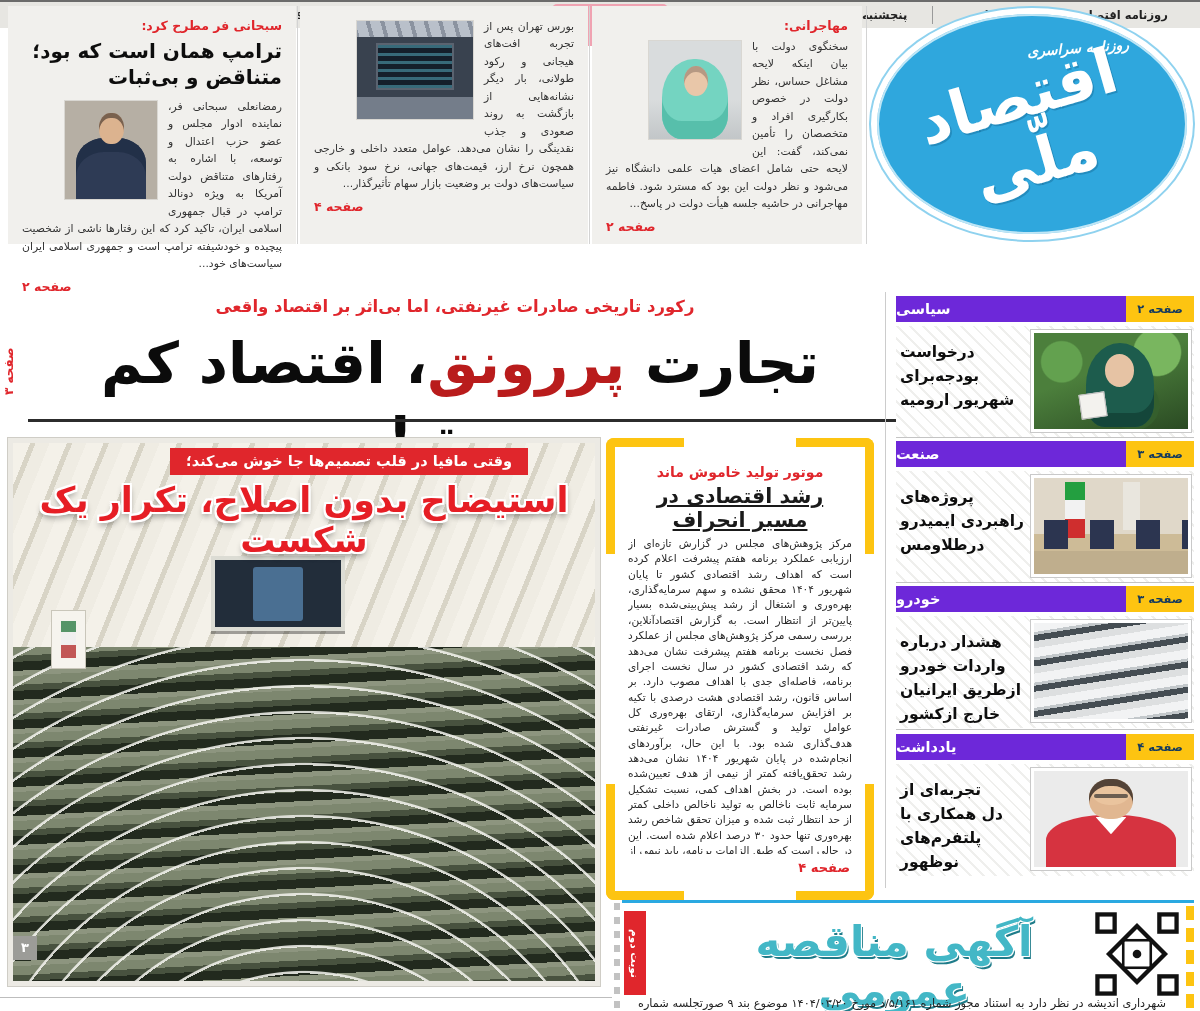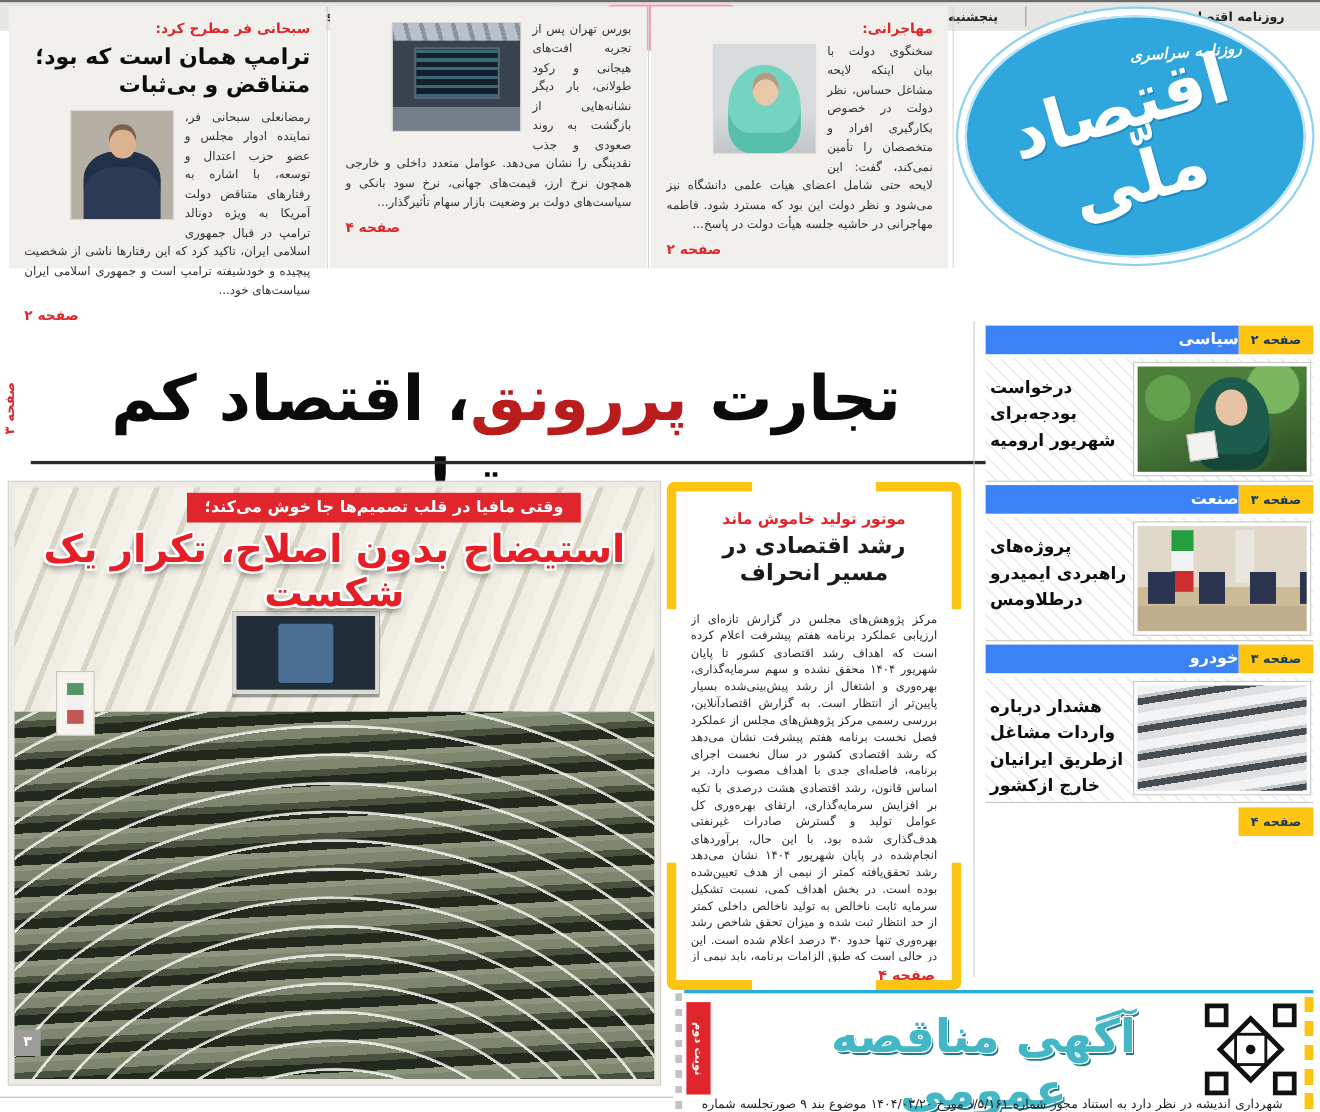--- a/index.html
+++ b/index.html
@@ -130,33 +130,33 @@
   .story-underline { left:0; top:997px; width:612px; height:1px; background:#bdbdbd; }
 
   
   .analysis { left:606px; top:438px; width:268px; height:462px; }
   .corner { position:absolute; width:78px; height:116px; border:0 solid #fdc411; }
   .c-tl { left:0; top:0;      border-top-width:9px; border-left-width:9px;  border-radius:8px 0 0 0; }
   .c-tr { right:0; top:0;     border-top-width:9px; border-right-width:9px; border-radius:0 8px 0 0; }
   .c-bl { left:0; bottom:0;   border-bottom-width:9px; border-left-width:9px; border-radius:0 0 0 8px; }
   .c-br { right:0; bottom:0;  border-bottom-width:9px; border-right-width:9px; border-radius:0 0 8px 0; }
   .an-kicker { margin:26px 20px 4px; text-align:center; color:#e0262c; font-weight:bold; font-size:14px; }
-  .an-head { margin:0 20px 24px; text-align:center; font-weight:bold; font-size:20.5px; letter-spacing:-0.5px; }
+  .an-head { margin:0 20px 4px; text-align:center; font-weight:bold; font-size:20.5px; letter-spacing:-0.5px;text-decoration:underline; }
   .an-body { margin:0 22px; height:318px; overflow:hidden;
      font-size:10.6px; line-height:1.45; text-align:justify; color:#2a2a2a; }
   .an-page { margin:6px 24px 0; text-align:right; color:#e0262c; font-weight:bold; font-size:13px; }
 
   
   .side-sec { position:absolute; left:896px; width:298px; }
   .s1 { top:296px; } .s2 { top:441px; } .s3 { top:586px; } .s4 { top:734px; }
   .side-head { display:flex; height:26px; }
   .side-page { width:68px; background:#fdc411; color:#143a5e; font-weight:bold;
      font-size:11.5px; text-align:center; line-height:26px; }
-  .side-label { flex:1; background:#3b82f6; color:#fff; font-weight:bold;
-     font-size:14.5px; text-align:right; line-height:26px;padding-left:32px; }
+  .side-label { flex:1; background:#6d28d9; color:#fff; font-weight:bold;
+     font-size:14.5px; text-align:left; line-height:26px; }
   .side-body { position:relative; height:112px; margin-top:4px;
      background:repeating-linear-gradient(45deg,#fff 0 7px,#efefed 7px 9px); }
   .side-photo { position:absolute; left:135px; top:4px; width:160px; height:102px;
      border:3px solid #fff; outline:1px solid #c9c9c9; }
   .side-title { position:absolute; right:166px; left:4px; top:14px;
      font-weight:bold; font-size:15.5px; line-height:1.55; text-align:left;
      white-space:pre-line; color:#0e0e0e; }
   .side-div { position:absolute; left:896px; width:298px; height:1px; background:#c4c4c4; }
   .d1 { top:437px; } .d2 { top:582px; } .d3 { top:729px; }
 
@@ -268,20 +268,21 @@
   <div class="gutter-line" style="left:589px"></div>
   <div class="gutter-line" style="left:866px"></div>
 
   <div class="info-bar">
     <div class="info-seg seg-type">روزنامه اقتصادی،سیاسی واجتماعی</div>
     <div class="info-seg seg-date">پنجشنبه ۲۴ مهر ۱۴۰۴ - ۲۳ ربیع الثانی ۱۴۴۷ - ۱۶ اکتبر ۲۰۲۵ - سال دوازدهم - شماره ۲۳۰۷</div>
     <div class="info-seg seg-price">قیمت ۱۰۰۰۰ تومان</div>
     <div class="info-seg seg-site">www.eghtesademeli.com</div>
   </div>
 
+  <div class="abs lead-kicker">رکورد تاریخی صادرات غیرنفتی، اما بی‌اثر بر اقتصاد واقعی</div>
   <div class="abs lead-head">
     <span>تجارت </span><span class="red">پررونق</span><span>، اقتصاد کم رمق!</span>
   </div>
   <div class="abs lead-page">صفحه ۳</div>
   <div class="abs lead-rule"></div>
   <div class="abs v-sep"></div>
 
   <div class="abs story">
     <i class="arch"></i>
     <i class="rows"></i>
@@ -341,30 +342,42 @@
   <div class="side-div d2"></div>
 
   <div class="side-sec s3">
     <div class="side-head">
       <div class="side-page">صفحه ۳</div>
       <div class="side-label">خودرو</div>
     </div>
     <div class="side-body">
       <div class="side-photo ph ph-cars"></div>
       <div class="side-title">هشدار درباره
-واردات مشاغل
+واردات خودرو
 ازطریق ایرانیان
 خارج ازکشور</div>
     </div>
   </div>
   <div class="side-div d3"></div>
 
   <div class="side-sec s4">
     <div class="side-head">
       <div class="side-page">صفحه ۴</div>
+      <div class="side-label">یادداشت</div>
+    </div>
+    <div class="side-body">
+      <div class="side-photo ph ph-redsweater">
+        <i class="sweater"></i>
+        <i class="collar"></i>
+        <i class="face"></i>
+        <i class="glasses"></i>
+      </div>
+      <div class="side-title">تجربه‌ای از
+دل همکاری با
+پلتفرم‌های نوظهور</div>
     </div>
   </div>
 
   <div class="abs ad-perf"></div>
   <div class="abs ad">
     <div class="ad-right-strip"></div>
     <div class="ad-note">نوبت دوم</div>
     <div class="ad-title">آگهی مناقصه عمومی</div>
     <div class="ad-logo">
       <svg viewBox="0 0 100 100" width="86" height="86">

